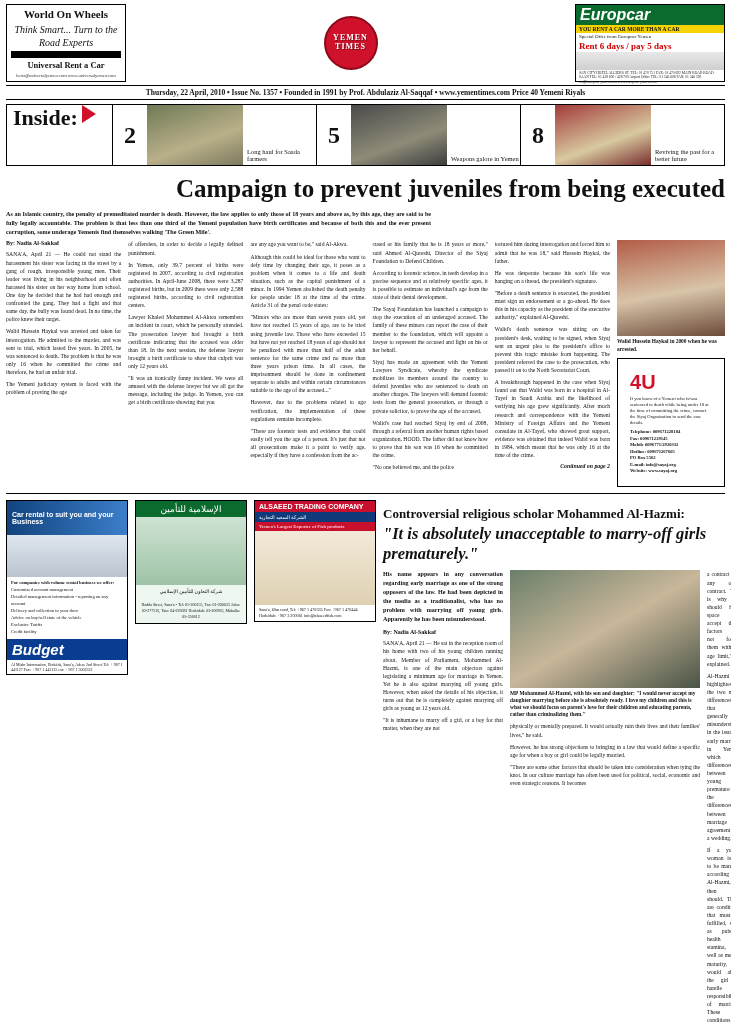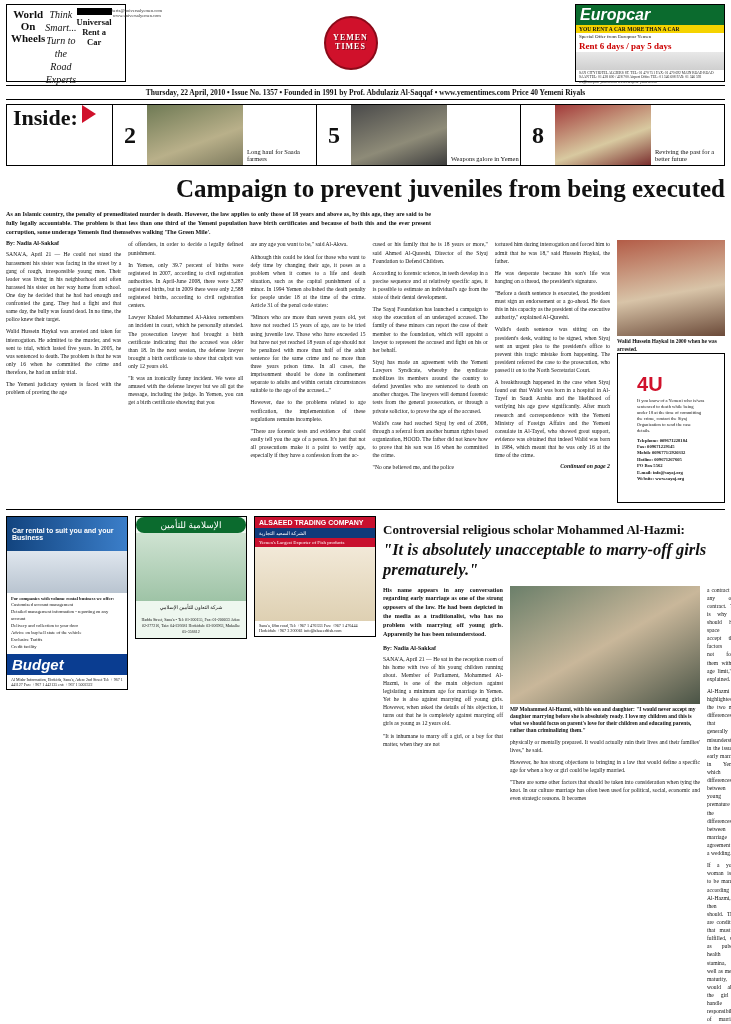--- a/index.html
+++ b/index.html
@@ -20,21 +20,21 @@
     padding:2px;
   }
   .hertz-logo {
     background:#f5d300; color:#000; font-family:"Liberation Sans",sans-serif;
     font-weight:bold; font-size:11px; width:100%; text-align:center; padding:2px 0;
     border-bottom:1px solid #000;
   }
   .hertz-sub { font-size:5px; text-align:center; line-height:1.15; padding-top:3px; }
 
   .wow-box { width:120px; border:1px solid #000; padding:3px 4px; text-align:center;
-             display:flex; justify-content:space-between; }
+             display:flex; flex-direction:column; justify-content:space-between; }
   .wow-t1 { font-weight:bold; font-size:11px; font-family:"Liberation Serif",serif; }
   .wow-t2 { font-size:10px; font-style:italic; line-height:1.3; }
   .wow-t3 { font-weight:bold; font-size:8.5px; border-top:7px solid #000000; padding-top:2px;}
   .wow-t4 { font-size:4.5px; color:#333; }
 
   .title-box { flex:1; display:flex; align-items:center; justify-content:center; position:relative; }
   .yt-title { font-family:"Liberation Serif", serif; font-weight:bold; font-size:48px;
               color:#d0112b; letter-spacing:1px; display:flex; align-items:center; gap:6px;
               text-shadow:1px 1px 0 #7a0a19; }
   .yt-emblem { width:54px; height:54px; border-radius:50%; background:#d0112b;
@@ -83,39 +83,39 @@
   .byline { font-size:6px; font-weight:bold; margin:0 0 4px 0; }
   .cont { font-size:5.8px; font-style:italic; font-weight:bold; text-align:right; margin-top:3px; }
   .rule { border-top:1px solid #000; margin:6px 0; }
 
   
   .photo { width:100%; position:relative; }
   .photo .ph { display:block; }
   .cap { font-size:5.4px; font-weight:bold; margin-top:2px; line-height:1.3; }
 
   
-  .box4u { border:1px solid #000; padding:19px; }
+  .box4u { border:1px solid #000; padding:12px; margin-top:5px; }
   .b4-head { display:flex; align-items:center; gap:4px; }
   .b4-logo { font-size:20px; font-weight:bold; color:#d0112b; font-family:"Liberation Sans",sans-serif; }
   .b4-txt { font-size:4.6px; line-height:1.35; margin-top:2px; }
   .b4-contact { font-size:4.6px; line-height:1.4; margin-top:3px; font-weight:bold; }
   .ad { border:1px solid #000; position:relative; overflow:hidden; }
   .ad-budget { width:122px; }
   .bud-top { height:34px; background:linear-gradient(90deg,#12447f,#3b7ec9); color:#fff;
              font-size:7px; font-weight:bold; display:flex; align-items:center; padding:0 5px;
              font-family:"Liberation Sans",sans-serif; }
   .bud-car { height:42px; background:linear-gradient(#dfe6ee,#b9c4d0); }
   .bud-list { font-size:4.6px; padding:3px 4px; line-height:1.5; }
   .bud-logo { background:#0a3d91; color:#fff; font-family:"Liberation Sans",sans-serif;
               font-weight:bold; font-size:15px; padding:2px 5px; font-style:italic; }
   .bud-foot { font-size:4px; padding:2px 4px; line-height:1.3; }
 
   .ad-islamic { width:112px; background:#eef7ef; }
   .isl-head { background:#0b6b2e; color:#fff; text-align:center; font-size:9px; padding:3px;
-              font-family:"Liberation Sans",sans-serif;border-radius:8px; }
+              font-family:"Liberation Sans",sans-serif; }
   .isl-img { height:68px; background:linear-gradient(#cfe3d2,#9ec3a6); }
   .isl-txt { font-size:5px; padding:3px; text-align:center; direction:rtl; line-height:1.5; }
 
   .ad-alsaeed { width:122px; }
   .als-head { background:#c8102e; color:#fff; font-size:7px; font-weight:bold; padding:2px 4px;
               font-family:"Liberation Sans",sans-serif; }
   .als-sub { background:#103a7a; color:#fff; font-size:5px; padding:2px 4px; }
   .als-body { height:74px; background:linear-gradient(#f2e9d8,#ded0b2); }
   .als-foot { font-size:4.2px; padding:2px 4px; line-height:1.4; }
 

